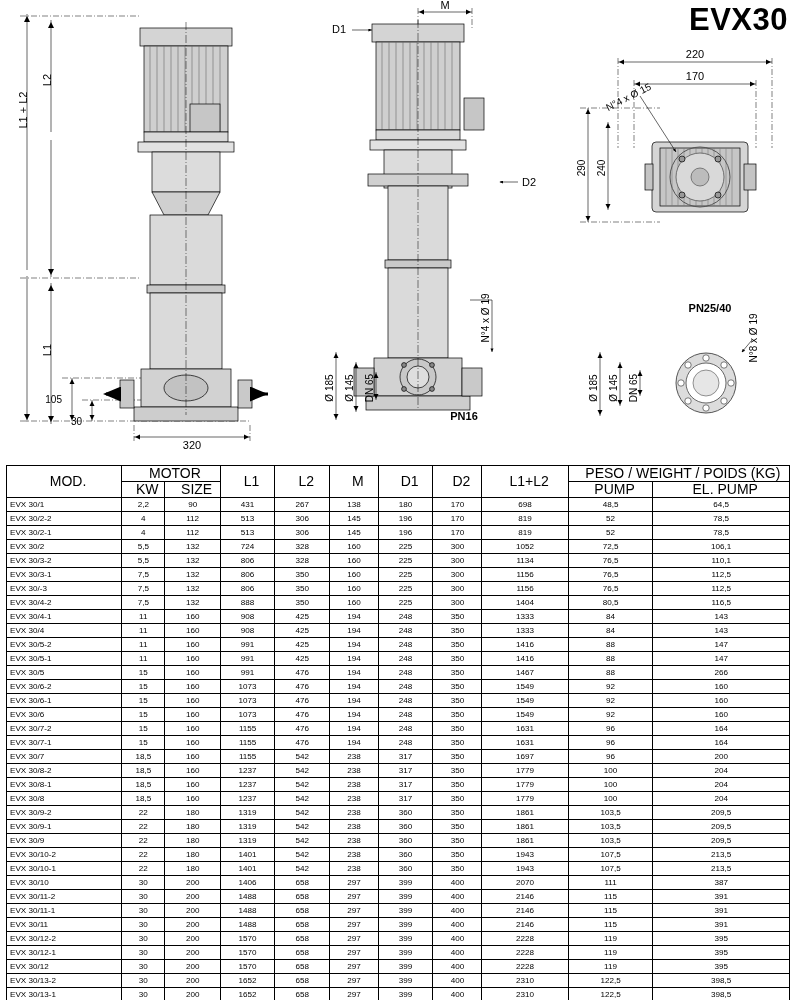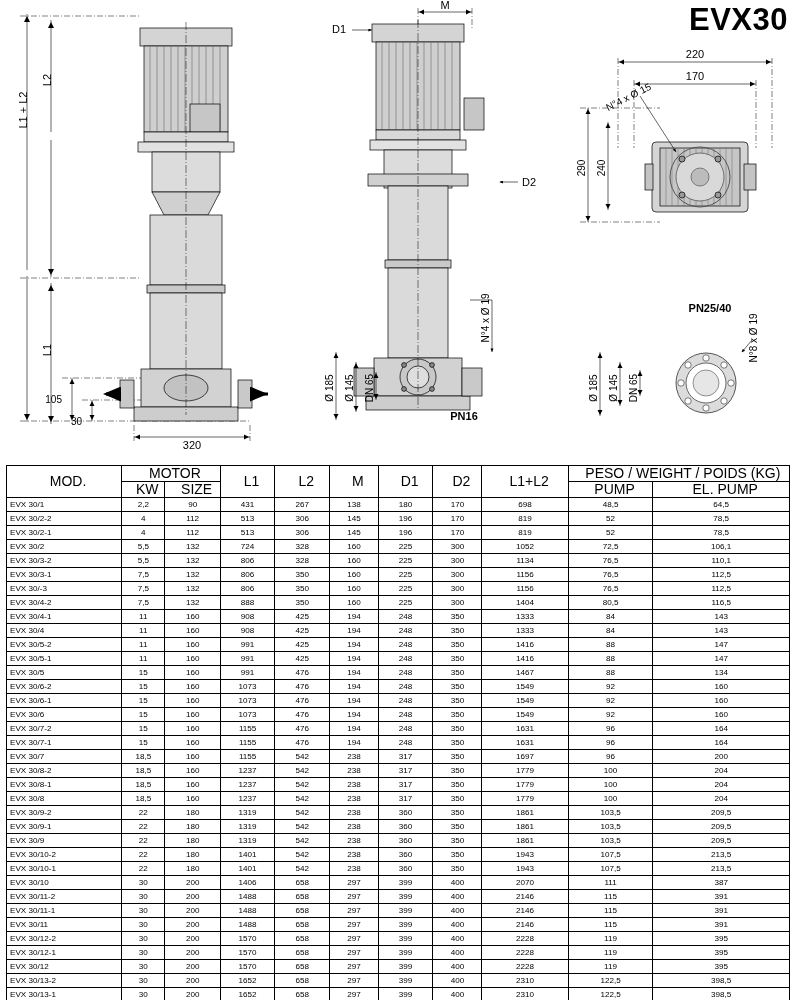--- a/index.html
+++ b/index.html
@@ -515,21 +515,21 @@
             <td class="mod">EVX 30/5</td>
             <td>15</td>
             <td>160</td>
             <td>991</td>
             <td>476</td>
             <td>194</td>
             <td>248</td>
             <td>350</td>
             <td>1467</td>
             <td>88</td>
-            <td>134</td>
+            <td>266</td>
           </tr>
           <tr>
             <td class="mod">EVX 30/6-2</td>
             <td>15</td>
             <td>160</td>
             <td>1073</td>
             <td>476</td>
             <td>194</td>
             <td>248</td>
             <td>350</td>

